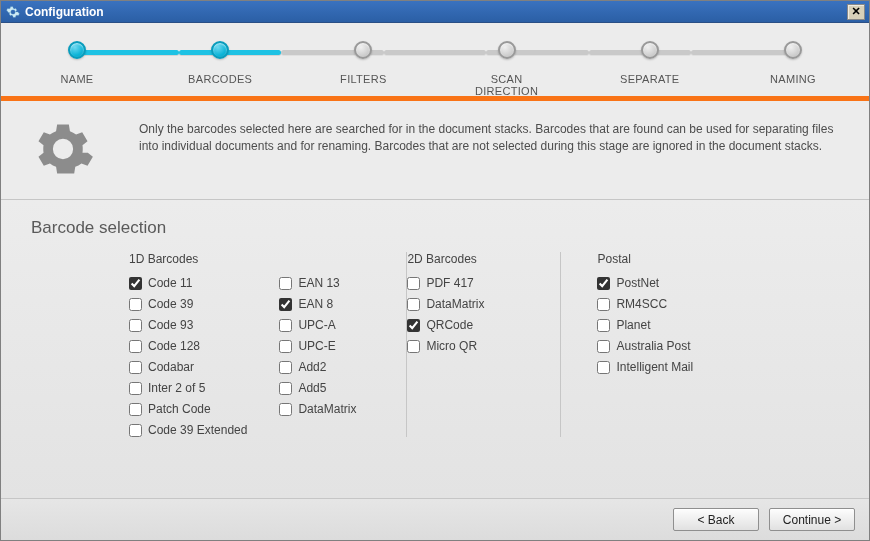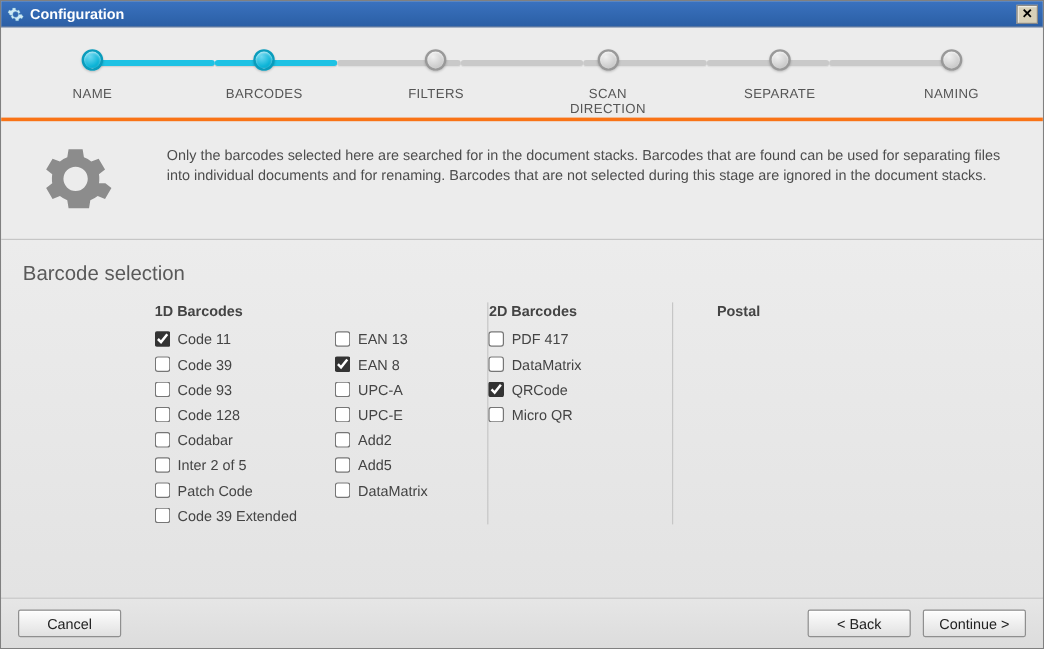--- a/index.html
+++ b/index.html
@@ -45,21 +45,21 @@
     font-family: Arial, sans-serif;
     font-size: 11px;
     font-weight: bold;
     display: flex; align-items: center; justify-content: center;
     cursor: pointer;
     box-shadow: inset 1px 1px 0 rgba(255,255,255,0.6);
   }
   .stepper {
     height: 78px;
     padding: 18px 26px 0 26px;
-    border-bottom: 3px solid #f97316;
+    border-bottom: 5px solid #f97316;
     position: relative;
     background: #ececec;
   }
   .step-row {
     display: flex;
     justify-content: space-between;
     align-items: flex-start;
     position: relative;
   }
   .step {
@@ -129,44 +129,44 @@
 
   .content {
     flex: 1;
     padding: 18px 18px 6px 18px;
     background: linear-gradient(#ececec, #e3e3e3);
     overflow: hidden;
   }
   .section-title {
     color: #5a5a5a;
     font-size: 17px;
-    margin: 0 0 14px 0;
+    margin: 0 0 14px 12px;
     font-weight: normal;
   }
   .columns {
     display: flex;
     gap: 0;
     padding-left: 110px;
   }
   .col {
     padding: 0 28px 0 0;
   }
   .col.group-1d { display: flex; gap: 32px; padding-right: 50px;}
   .col.barcodes-2d { padding: 0 76px 0 0; border-right: 1px solid #c6c6c6; position: relative;}
   .col.postal { padding-left: 36px; }
   .sep-left { border-left: 1px solid #c6c6c6; padding-left: 28px; }
   .group-header {
-    font-weight: bold;
+    font-weight: normal;
     color: #444;
     font-size: 12px;
     margin-bottom: 10px;
   }
   .subcol { display: flex; flex-direction: column; gap: 7px; }
   .chk {
-    display: flex; align-items: flex-start; gap: 6px;
+    display: flex; align-items: flex-end; gap: 6px;
     color: #444; font-size: 12px;
     cursor: pointer;
   }
   .chk input {
     width: 13px; height: 13px; margin: 0;
     accent-color: #333;
     cursor: pointer;
   }
   .col-1d-right { padding-top: 24px;}
 
@@ -354,25 +354,46 @@
             </label>
           <label class="chk">
               <input type="checkbox" style="">
               <span>Micro QR</span>
             </label>
         </div>
       </div>
 
       <div class="col postal">
         <div class="group-header">Postal</div>
+        <div class="subcol">
+          <label class="chk">
+              <input type="checkbox" checked="" style="">
+              <span>PostNet</span>
+            </label>
+          <label class="chk">
+              <input type="checkbox" style="">
+              <span>RM4SCC</span>
+            </label>
+          <label class="chk">
+              <input type="checkbox" style="">
+              <span>Planet</span>
+            </label>
+          <label class="chk">
+              <input type="checkbox" style="">
+              <span>Australia Post</span>
+            </label>
+          <label class="chk">
+              <input type="checkbox" style="">
+              <span>Intelligent Mail</span>
+            </label>
+        </div>
       </div>
 
     </div>
   </div>
 
   <div class="footer">
-    <button class="btn">Cancel</button>
     <span class="spacer"></span>
     <button class="btn">&lt; Back</button>
     <button class="btn">Continue &gt;</button>
   </div>
 
 </div>
 
 </body></html>

